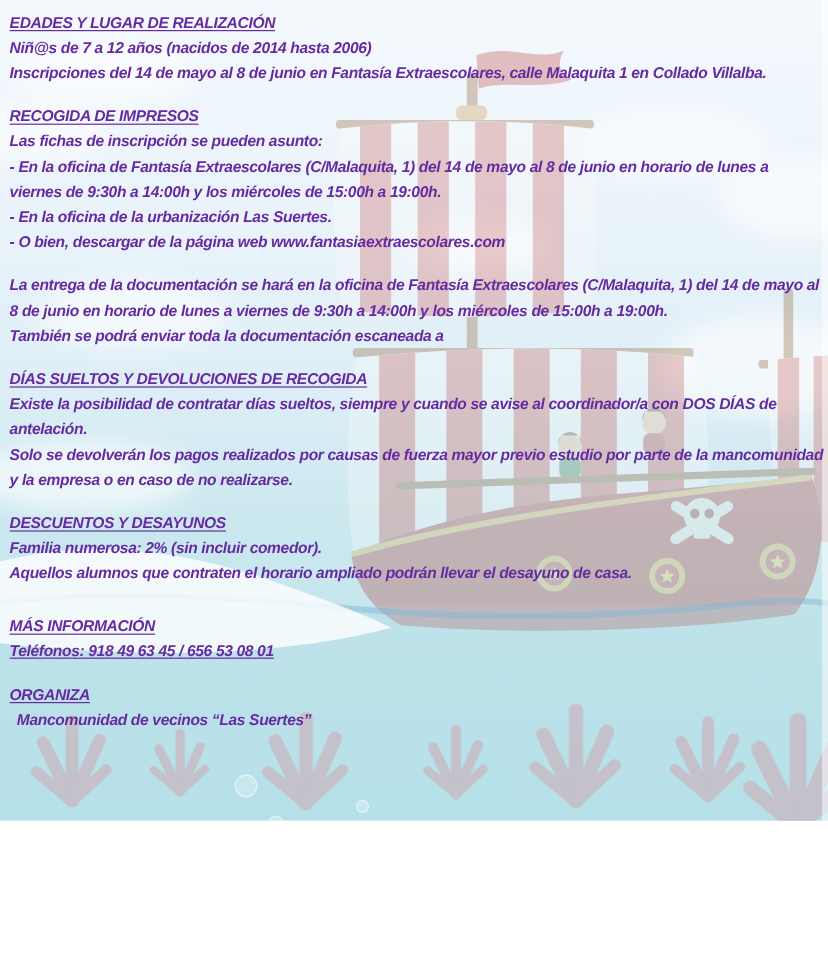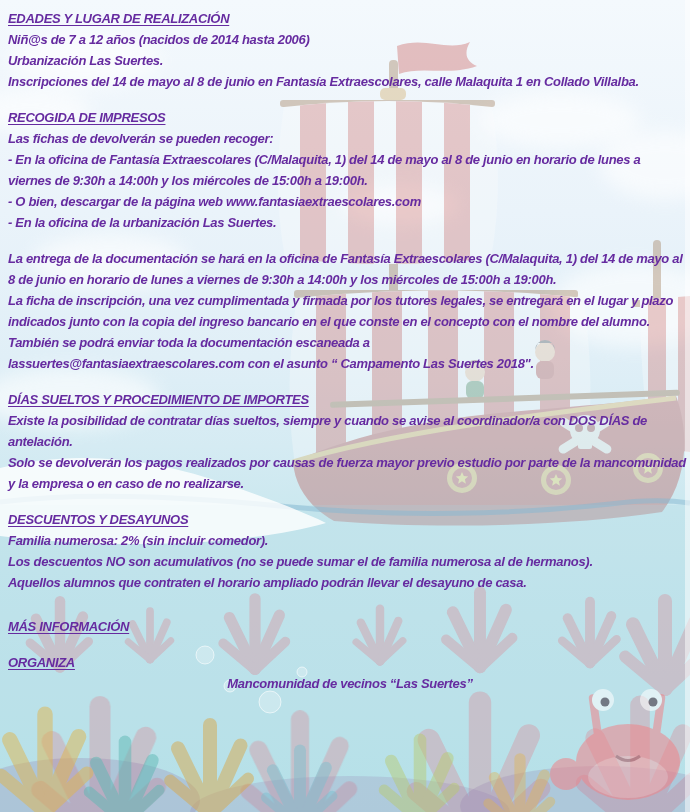--- a/index.html
+++ b/index.html
@@ -1,17 +1,17 @@
 <!DOCTYPE html>
 <html><head>
 <meta charset="utf-8">
 <style>
   html,body{margin:0;padding:0;background:#ffffff;}
   .page{
-    position:relative;width:690px;height:812px;overflow:hidden;
+    position:relative;width:690px;height:684px;overflow:hidden;
     background:linear-gradient(180deg,#f4f9fd 0%,#eaf3fa 26%,#e0eff7 44%,#d5ebf3 55%,#cbe8ef 63%,#c4e6ec 76%,#bae3ea 100%);
     font-family:"Liberation Sans",sans-serif;
   }
   .bg-art{position:absolute;left:0;top:0;width:690px;height:812px;z-index:1;}
   .content{
     position:absolute;left:0;top:0;right:0;bottom:0;z-index:2;
     padding:8px 4px 0 8px;
     color:#662ba0;
     font-style:italic;font-weight:bold;
     font-size:13px;line-height:21px;letter-spacing:-0.3px;
@@ -20,21 +20,21 @@
   .sec + .sec{margin-top:15px;}
   .sec + .sec.gap-lg{margin-top:23px;text-decoration:underline;}
   .sec + .sec.gap-sm{}
   .hd{
     display:inline-block;margin:0;padding:0;
     font-size:13px;line-height:21px;font-weight:bold;
     text-decoration:underline;text-underline-offset:2px;
   }
   .hd-wrap{margin:0;}
   .ln{margin:0;padding:0;}
-  .indent{padding-left:6px;text-align:center;}
+  .indent{padding-left:6px;}
 </style>
 </head>
 <body>
 
 <div class="page">
 
   <svg class="bg-art" viewBox="0 0 690 812" xmlns="http://www.w3.org/2000/svg">
     <defs>
       <filter id="soft" x="-40%" y="-40%" width="180%" height="180%">
         <feGaussianBlur stdDeviation="9"></feGaussianBlur>
@@ -208,54 +208,51 @@
     </g>
 
     <rect x="685" y="0" width="5" height="812" fill="#ffffff" opacity="0.5"></rect>
   </svg>
 
   <div class="content">
 
     <div class="sec">
       <div class="hd-wrap"><h2 class="hd">EDADES Y LUGAR DE REALIZACIÓN</h2></div>
       <p class="ln">Niñ@s de 7 a 12 años (nacidos de 2014 hasta 2006)</p>
-      <p class="ln">Urbanización Las Suertes.</p>
       <p class="ln">Inscripciones del 14 de mayo al 8 de junio en Fantasía Extraescolares, calle Malaquita 1 en Collado Villalba.</p>
     </div>
 
     <div class="sec">
       <div class="hd-wrap"><h2 class="hd">RECOGIDA DE IMPRESOS</h2></div>
-      <p class="ln">Las fichas de devolverán se pueden recoger:</p>
+      <p class="ln">Las fichas de inscripción se pueden asunto:</p>
       <p class="ln">- En la oficina de Fantasía Extraescolares (C/Malaquita, 1) del 14 de mayo al 8 de junio en horario de lunes a viernes de 9:30h a 14:00h y los miércoles de 15:00h a 19:00h.</p>
+      <p class="ln">- En la oficina de la urbanización Las Suertes.</p>
       <p class="ln">- O bien, descargar de la página web www.fantasiaextraescolares.com</p>
-      <p class="ln">- En la oficina de la urbanización Las Suertes.</p>
     </div>
 
     <div class="sec">
       <p class="ln">La entrega de la documentación se hará en la oficina de Fantasía Extraescolares (C/Malaquita, 1) del 14 de mayo al 8 de junio en horario de lunes a viernes de 9:30h a 14:00h y los miércoles de 15:00h a 19:00h.</p>
-      <p class="ln">La ficha de inscripción, una vez cumplimentada y firmada por los tutores legales, se entregará en el lugar y plazo indicados junto con la copia del ingreso bancario en el que conste en el concepto con el nombre del alumno.</p>
       <p class="ln">También se podrá enviar toda la documentación escaneada a</p>
-      <p class="ln">lassuertes@fantasiaextraescolares.com con el asunto “ Campamento Las Suertes 2018".</p>
-    </div>
-
-    <div class="sec">
-      <div class="hd-wrap"><h2 class="hd">DÍAS SUELTOS Y PROCEDIMIENTO DE IMPORTES</h2></div>
+    </div>
+
+    <div class="sec">
+      <div class="hd-wrap"><h2 class="hd">DÍAS SUELTOS Y DEVOLUCIONES DE RECOGIDA</h2></div>
       <p class="ln">Existe la posibilidad de contratar días sueltos, siempre y cuando se avise al coordinador/a con DOS DÍAS de antelación.</p>
       <p class="ln">Solo se devolverán los pagos realizados por causas de fuerza mayor previo estudio por parte de la mancomunidad y la empresa o en caso de no realizarse.</p>
     </div>
 
     <div class="sec">
       <div class="hd-wrap"><h2 class="hd">DESCUENTOS Y DESAYUNOS</h2></div>
       <p class="ln">Familia numerosa: 2% (sin incluir comedor).</p>
-      <p class="ln">Los descuentos NO son acumulativos (no se puede sumar el de familia numerosa al de hermanos).</p>
       <p class="ln">Aquellos alumnos que contraten el horario ampliado podrán llevar el desayuno de casa.</p>
     </div>
 
     <div class="sec gap-lg">
       <div class="hd-wrap"><h2 class="hd">MÁS INFORMACIÓN</h2></div>
+      <p class="ln">Teléfonos: 918 49 63 45 / 656 53 08 01</p>
     </div>
 
     <div class="sec gap-sm">
       <div class="hd-wrap"><h2 class="hd">ORGANIZA</h2></div>
       <p class="ln indent">Mancomunidad de vecinos “Las Suertes”</p>
     </div>
 
   </div>
 </div>
 

